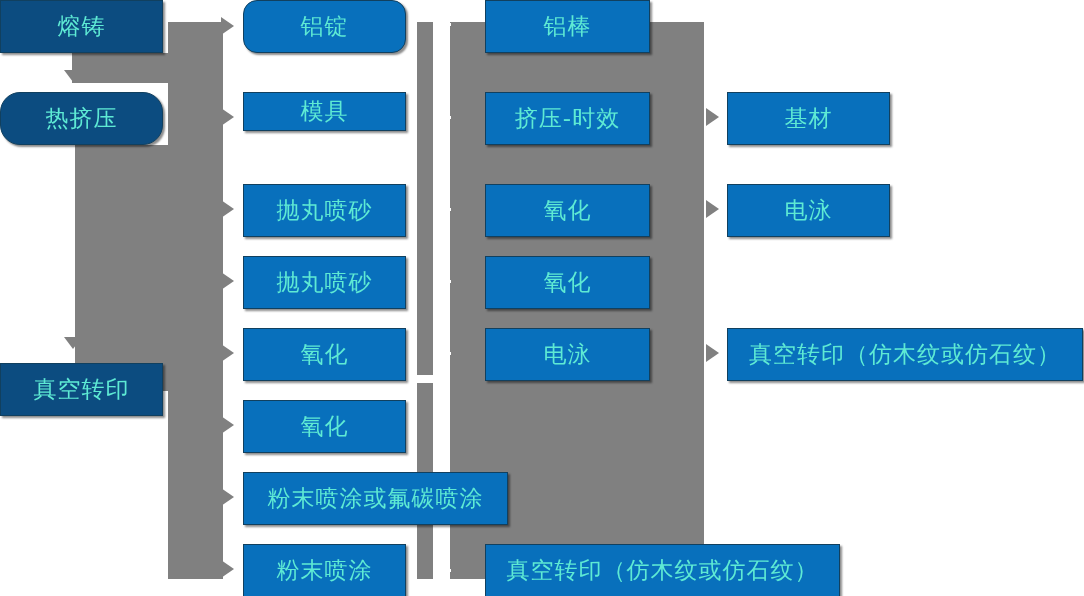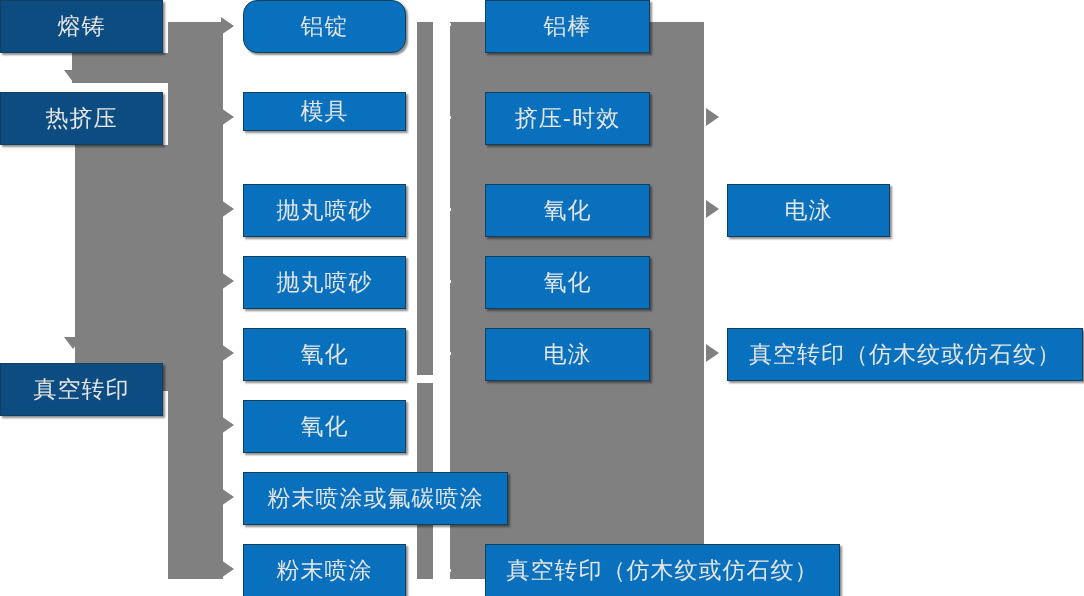--- a/index.html
+++ b/index.html
@@ -25,21 +25,21 @@
     border-right:9px solid transparent;
     border-top:12px solid #808080;
   }
   .thinline{position:absolute;background:#808080;height:2px;}
   .tick{position:absolute;background:#ffffff;height:3px;}
   
   .box{
     position:absolute;
     box-sizing:border-box;
     display:flex;align-items:center;justify-content:center;
-    color:#e5e5e5;
+    color:#5eead4;
     border:1px solid #11405f;
     box-shadow:2px 2px 2px rgba(0,0,0,0.45);
     letter-spacing:1px;
     white-space:nowrap;
   }
   .box.dark{background:#0C4C80;}
   .box.bright{background:#0870BC;}
   .box .cap{display:block;}
   .fs23{font-size:23px;}
 </style>
@@ -84,21 +84,21 @@
     <div class="tick" style="left:433px;top:569px;width:18px;"></div>
 
     <div class="arrow-right" style="left:706px;top:108px;"></div>
     <div class="arrow-right" style="left:706px;top:200px;"></div>
     <div class="arrow-right" style="left:706px;top:344px;"></div>
   </div>
 
   <div class="box dark fs23" style="left:0px;top:0px;width:163px;height:53px;">
     <span class="cap">熔铸</span>
   </div>
-  <div class="box dark fs23" style="left:0px;top:92px;width:163px;height:53px;">
+  <div class="box dark fs23" style="left:0px;top:92px;width:163px;height:53px;border-radius:20px;">
     <span class="cap">热挤压</span>
   </div>
   <div class="box dark fs23" style="left:0px;top:363px;width:163px;height:53px;">
     <span class="cap">真空转印</span>
   </div>
 
   <div class="box bright fs23" style="left:243px;top:0px;width:163px;height:53px;border-radius:14px;">
     <span class="cap">铝锭</span>
   </div>
   <div class="box bright fs23" style="left:243px;top:92px;width:163px;height:39px;">
@@ -135,20 +135,23 @@
   <div class="box bright fs23" style="left:485px;top:256px;width:165px;height:53px;">
     <span class="cap">氧化</span>
   </div>
   <div class="box bright fs23" style="left:485px;top:328px;width:165px;height:53px;">
     <span class="cap">电泳</span>
   </div>
   <div class="box bright fs23" style="left:485px;top:544px;width:355px;height:53px;">
     <span class="cap">真空转印（仿木纹或仿石纹）</span>
   </div>
 
+  <div class="box bright fs23" style="left:727px;top:92px;width:163px;height:53px;">
+    <span class="cap">基材</span>
+  </div>
   <div class="box bright fs23" style="left:727px;top:184px;width:163px;height:53px;">
     <span class="cap">电泳</span>
   </div>
   <div class="box bright fs23" style="left:727px;top:328px;width:356px;height:53px;">
     <span class="cap">真空转印（仿木纹或仿石纹）</span>
   </div>
 
 </div>
 
 </body></html>

